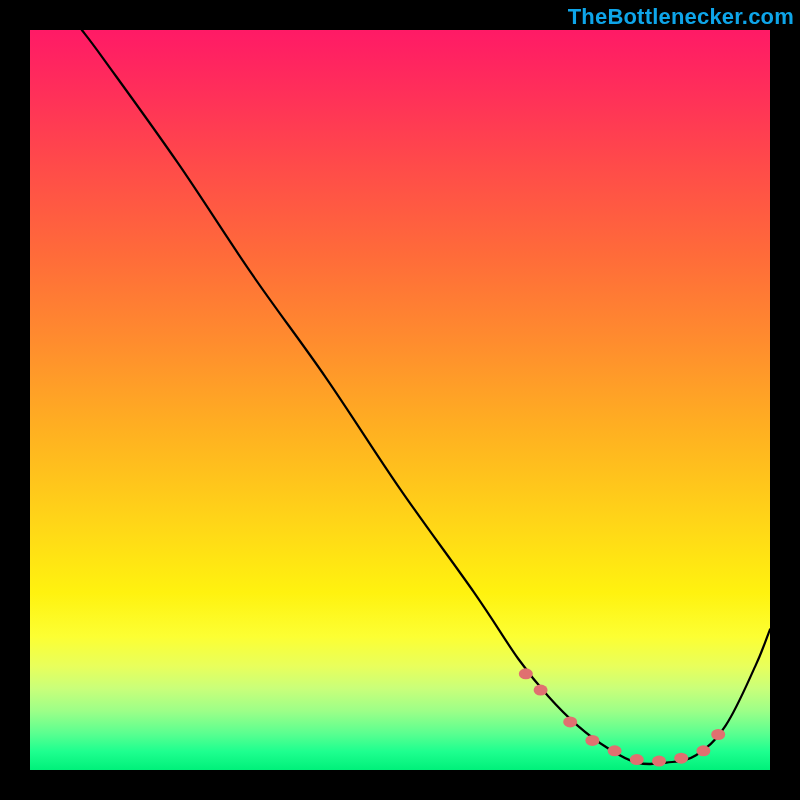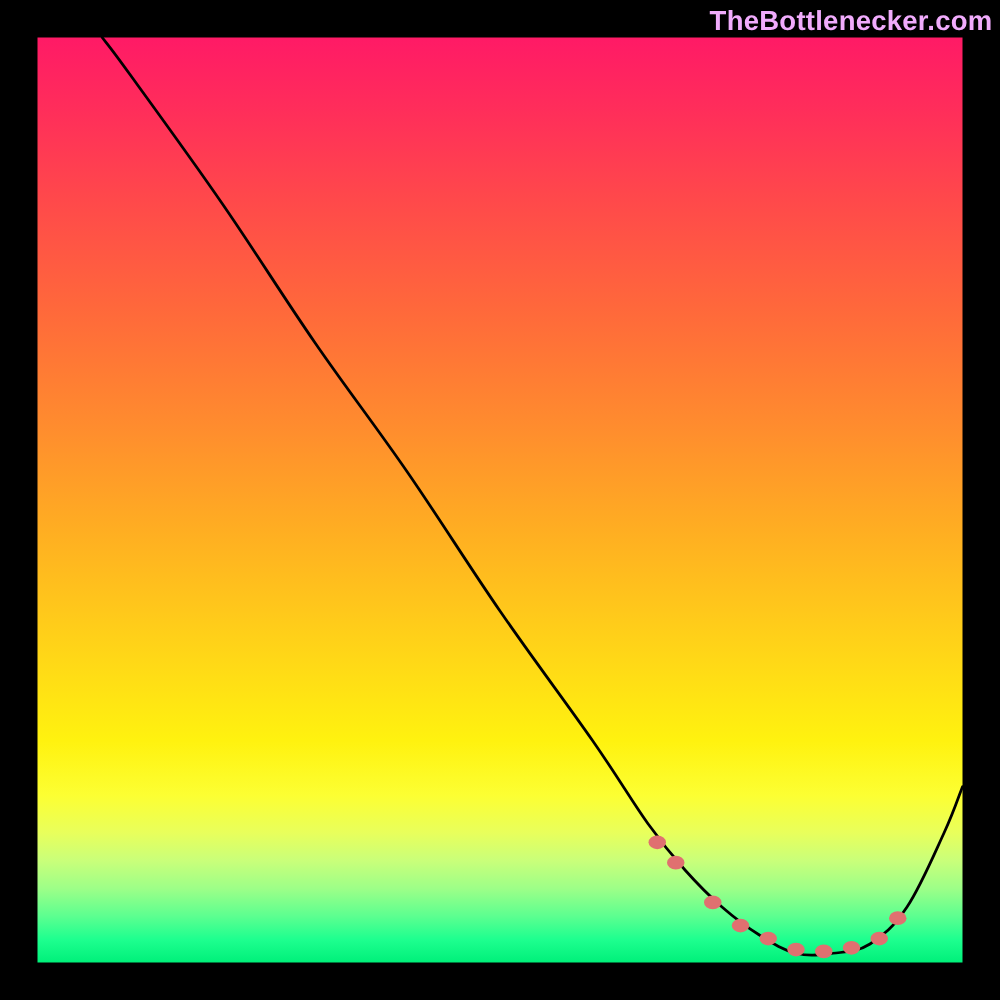--- a/index.html
+++ b/index.html
@@ -62,21 +62,21 @@
   .marker {
     fill: #e07070;
     stroke: none;
   }
   .watermark {
     position: absolute;
     right: 6px;
     top: 4px;
     font-size: 22px;
     font-weight: 600;
-    color: #f0abfc;
+    color: #0ea5e9;
     letter-spacing: 0.2px;
     user-select: none;
   }
 </style>
 </head>
 <body>
 
 <div class="watermark">TheBottlenecker.com</div>
 
 <div class="frame">

